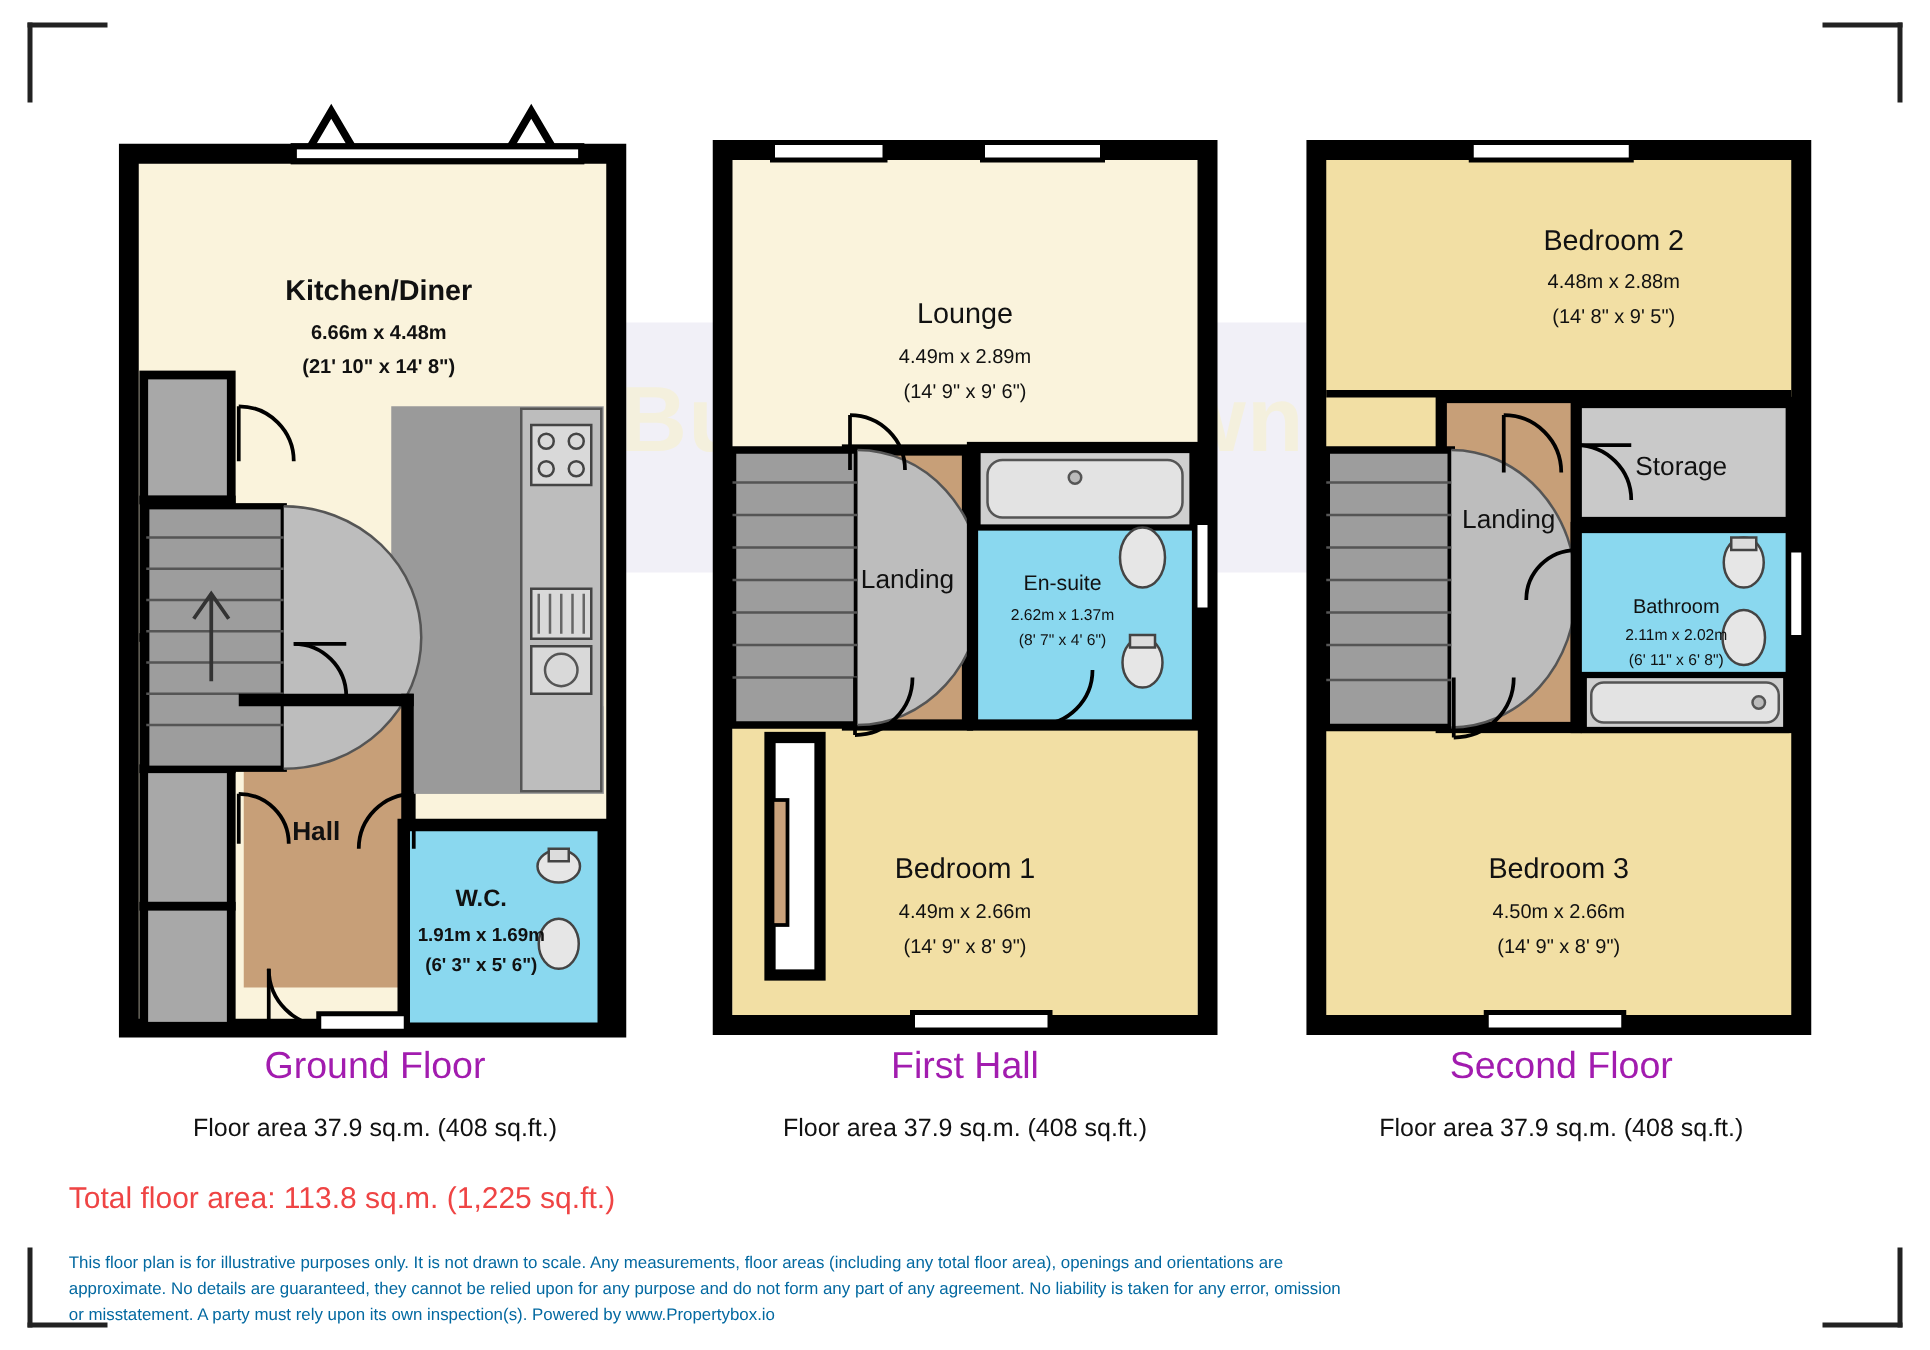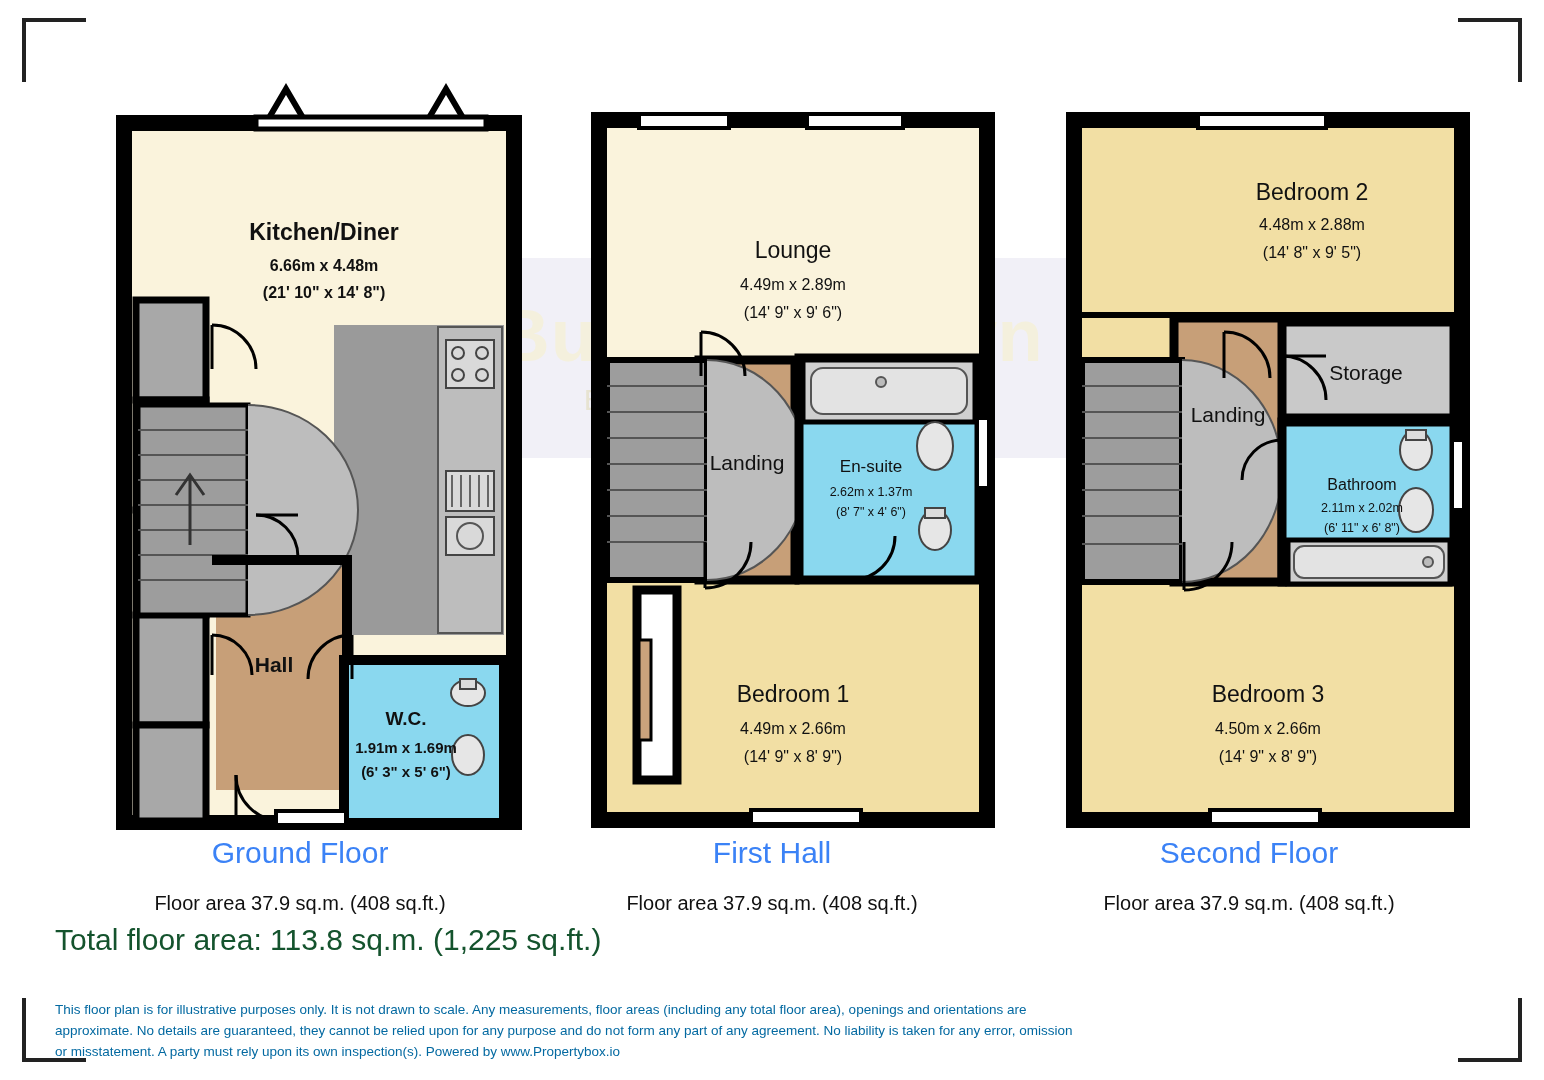--- a/index.html
+++ b/index.html
@@ -21,27 +21,27 @@
   .watermark{
     position:absolute;left:370px;top:258px;width:800px;height:200px;
     background:rgba(230,228,240,0.55);
     display:flex;flex-direction:column;align-items:center;justify-content:center;
     pointer-events:none;
   }
   .wm-main{font-size:74px;font-weight:bold;color:#f4f0dd;letter-spacing:1px;line-height:1;}
   .wm-sub{font-size:30px;color:#e7e3d2;letter-spacing:10px;margin-top:10px;}
 
   .plans{position:absolute;left:0;top:0;width:1544px;height:1080px;}
-  .plan{position:absolute;margin-left:21px;}
+  .plan{position:absolute;}
 
   .caption{position:absolute;text-align:center;width:420px;}
-  .caption .title{font-size:30px;color:#3b82f6;margin:0;}
+  .caption .title{font-size:30px;color:#a21caf;margin:0;}
   .caption .area{font-size:20px;color:#111;margin-top:22px;}
 
-  .total{position:absolute;left:55px;top:923px;font-size:30px;color:#14532d;}
+  .total{position:absolute;left:55px;top:945px;font-size:24px;color:#ef4444;}
   .disclaimer{position:absolute;left:55px;top:1000px;width:1030px;font-size:13.5px;line-height:1.55;color:#0369a1;}
 
   svg{display:block;}
   .rmlabel{font-family:"Liberation Sans", sans-serif;text-anchor:middle;fill:#111;}
   .rmname{font-size:21px;}
   .rmname.big{font-size:23px;}
   .rmdim{font-size:16px;}
   .rmdim.sm{font-size:12.5px;}
 </style>
 </head>

